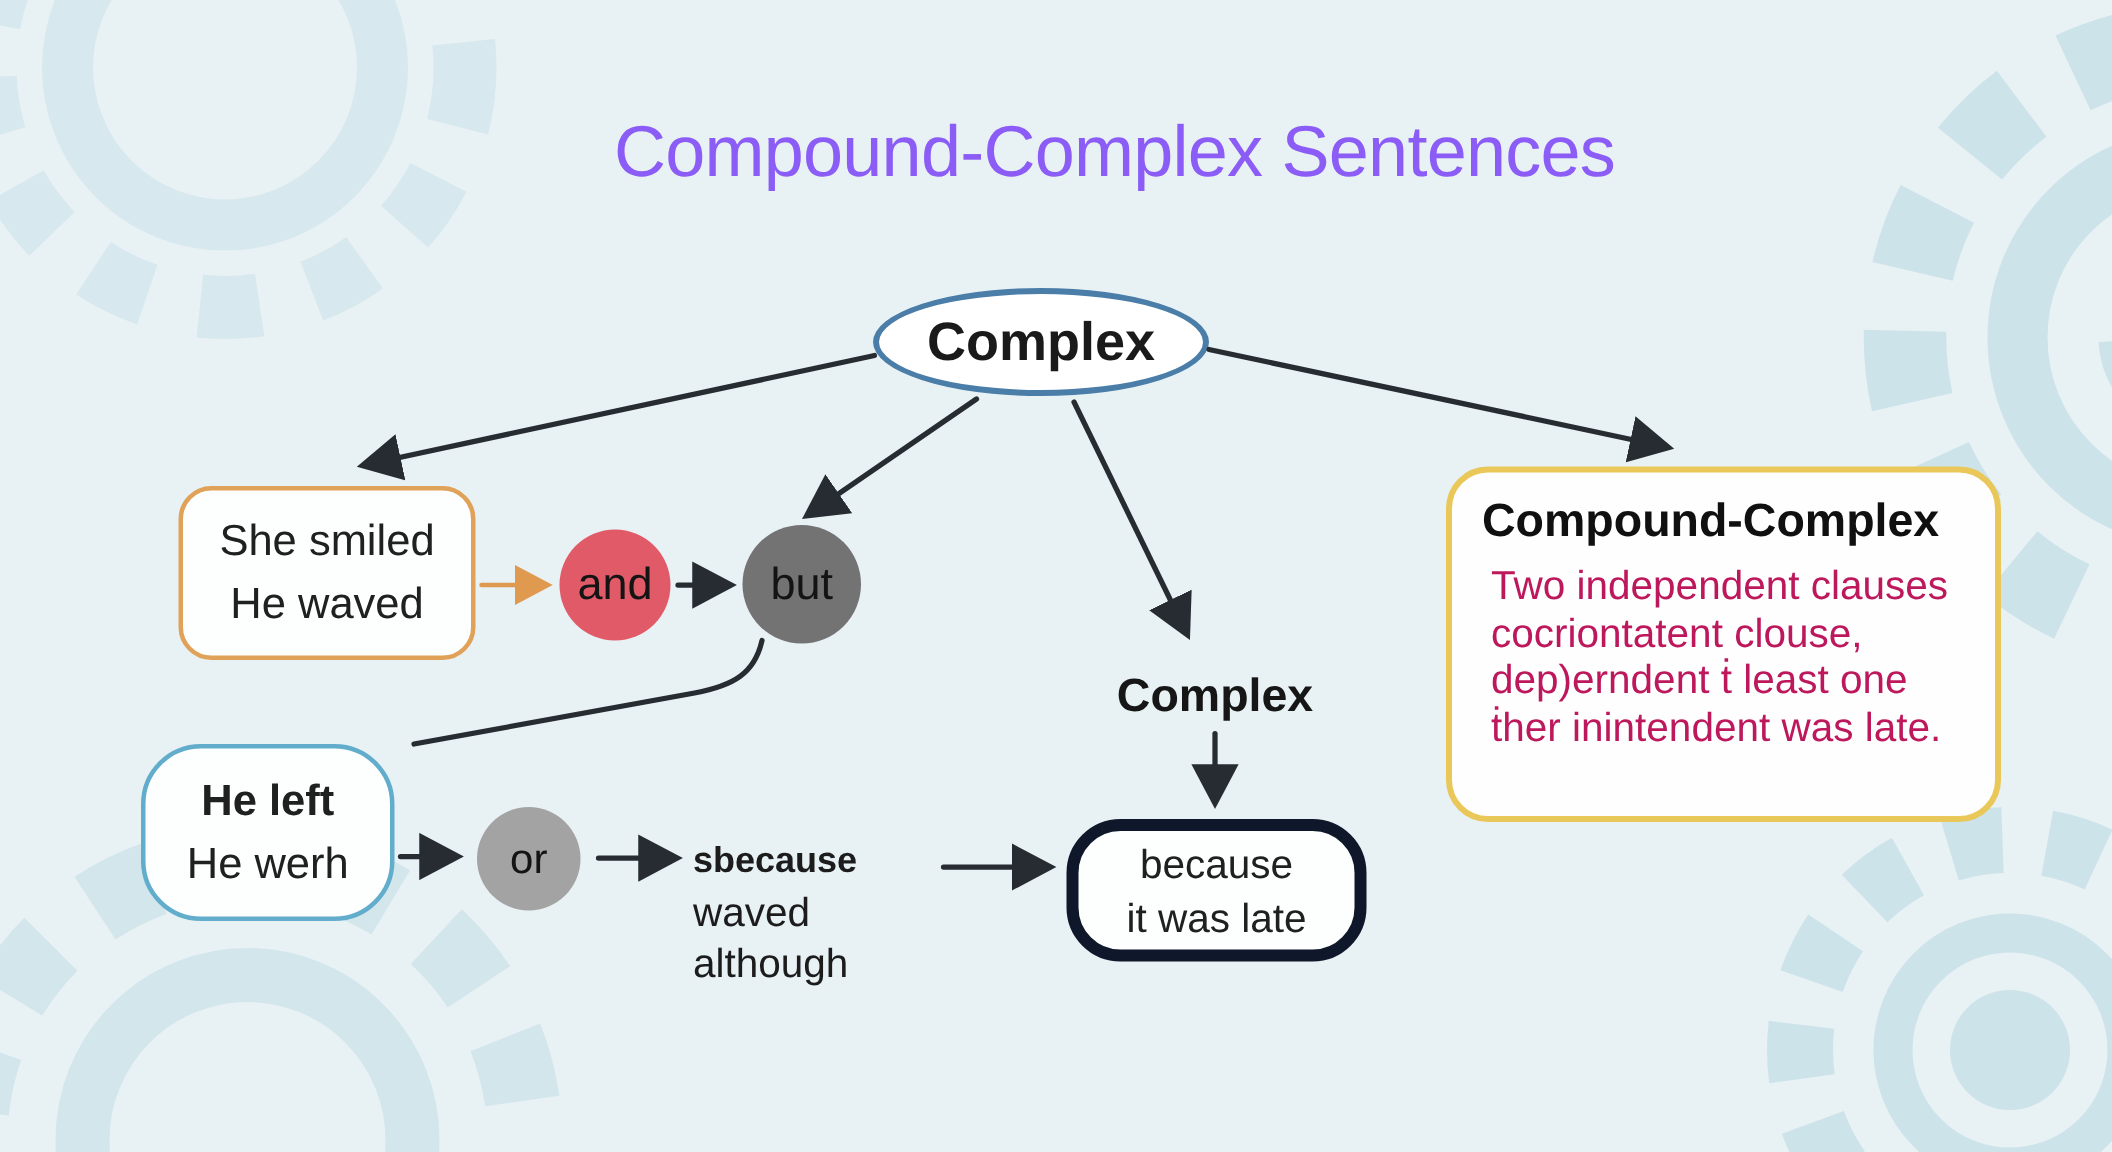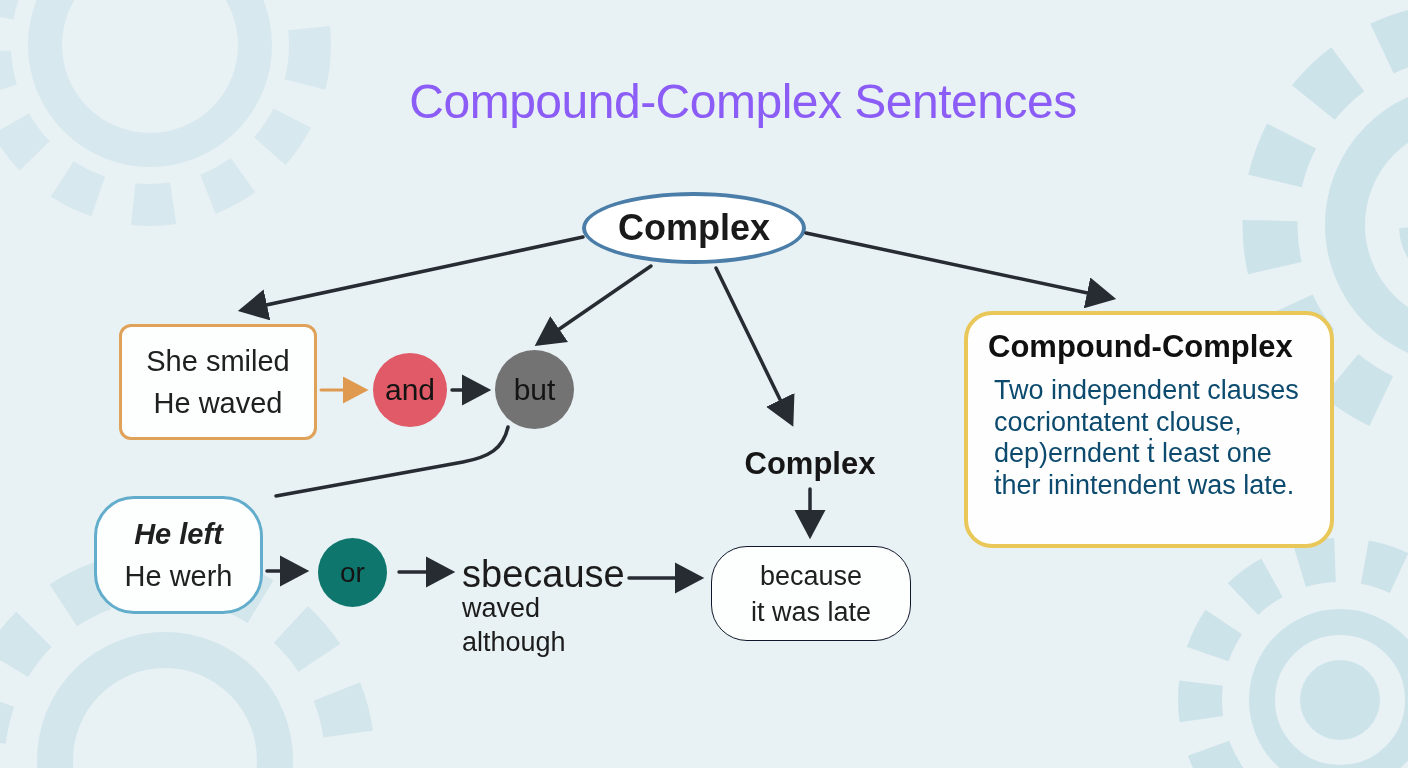--- a/index.html
+++ b/index.html
@@ -24,48 +24,48 @@
     background:#ffffff;border:4px solid #4a7da8;border-radius:50%;
     display:flex;align-items:center;justify-content:center;
     font-size:36px;font-weight:bold;box-sizing:border-box;
   }
 
   .example-box{
     background:#fdfefe;display:flex;flex-direction:column;
     align-items:center;justify-content:center;box-sizing:border-box;
     font-size:29px;line-height:42px;color:#202020;
   }
-  #she-box{left:119px;top:324px;width:198px;height:116px;border:3px solid #e0a159;border-radius:12px;}
+  #she-box{left:119px;top:324px;width:198px;height:116px;border:3px solid #e0a159;border-radius:22px;}
   #he-box{left:94px;top:496px;width:169px;height:118px;border:3px solid #62adcb;border-radius:40px;}
-  #he-box .b1{font-weight:bold;font-style:italic;}
-  #because-box{left:711px;top:546px;width:200px;height:95px;border:1px solid #0f172a;border-radius:36px;font-size:27px;line-height:36px;justify-content:center;}
+  #he-box .b1{font-weight:bold;}
+  #because-box{left:711px;top:546px;width:200px;height:95px;border:8px solid #0f172a;border-radius:36px;font-size:27px;line-height:36px;justify-content:center;}
 
   .conj-circle{
     border-radius:50%;display:flex;align-items:center;justify-content:center;
     font-size:30px;color:#141414;
   }
   #and-circle{left:373px;top:353px;width:74px;height:74px;background:#e05b67;}
   #but-circle{left:495px;top:350px;width:79px;height:79px;background:#737373;}
-  #or-circle{left:318px;top:538px;width:69px;height:69px;background:#0f766e;font-size:28px;}
+  #or-circle{left:318px;top:538px;width:69px;height:69px;background:#a3a3a3;font-size:28px;}
 
   #mid-complex{
     left:730px;top:446px;width:160px;text-align:center;
     font-size:31px;font-weight:bold;color:#161616;
   }
 
   #subordinators{left:462px;top:557px;font-size:27px;line-height:34px;color:#1c1c1c;}
-  #subordinators .s0{font-weight:normal;font-size:38px;}
+  #subordinators .s0{font-weight:bold;font-size:24px;}
 
   #def-box{
     left:964px;top:311px;width:370px;height:237px;box-sizing:border-box;
     background:#fefefe;border:4px solid #e9c758;border-radius:28px;
     padding:12px 24px 0 18px;
   }
   #def-box .def-title{font-size:31px;font-weight:bold;color:#101010;margin:2px 0 10px 2px;}
-  #def-box .def-line{font-size:27px;line-height:31.5px;color:#0c4a6e;margin-left:8px;}
+  #def-box .def-line{font-size:27px;line-height:31.5px;color:#be185d;margin-left:8px;}
 </style>
 </head>
 <body>
 
 <div id="stage">
 
   <svg class="layer" id="bg-layer" aria-hidden="true">
     <g fill="none" stroke="#d7e8ee">
       <circle cx="150" cy="45" r="160" stroke-width="42" stroke-dasharray="40 36"></circle>
       <circle cx="150" cy="45" r="105" stroke-width="34"></circle>

